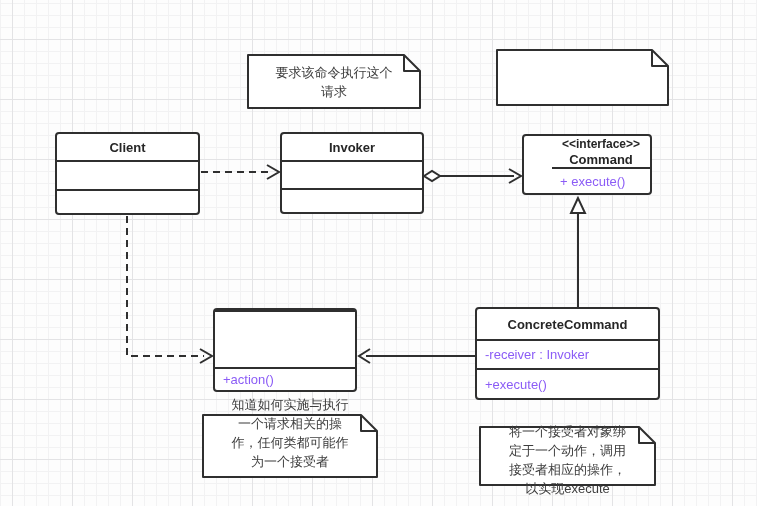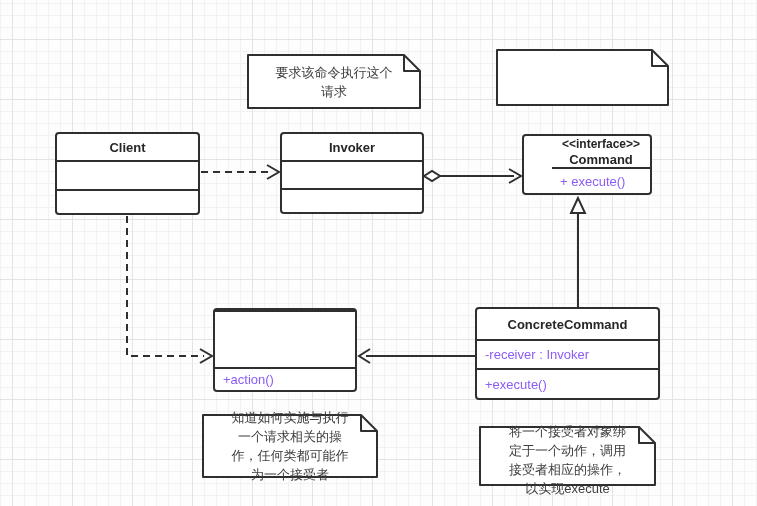--- a/index.html
+++ b/index.html
@@ -112,16 +112,16 @@
     <div class="uml-row" style="height:23px;">+action()</div>
   </div>
 
   <div class="uml" style="left:475px;top:307px;width:185px;height:93px;">
     <div class="uml-title" style="height:30px;">ConcreteCommand</div>
     <div class="uml-row" style="flex:1;">-receiver : Invoker</div>
     <div class="uml-row" style="height:30px;">+execute()</div>
   </div>
 
   <div class="note-text" style="left:248px;top:55px;width:172px;height:53px;">要求该命令执行这个请求</div>
-  <div class="note-text" style="left:203px;top:415px;width:174px;height:62px;">知道如何实施与执行一个请求相关的操作，任何类都可能作为一个接受者</div>
+  <div class="note-text" style="left:203px;top:402px;width:174px;height:62px;">知道如何实施与执行一个请求相关的操作，任何类都可能作为一个接受者</div>
   <div class="note-text" style="left:480px;top:427px;width:175px;height:66px;">将一个接受者对象绑定于一个动作，调用接受者相应的操作，以实现execute</div>
 
 </div>
 
 </body></html>

